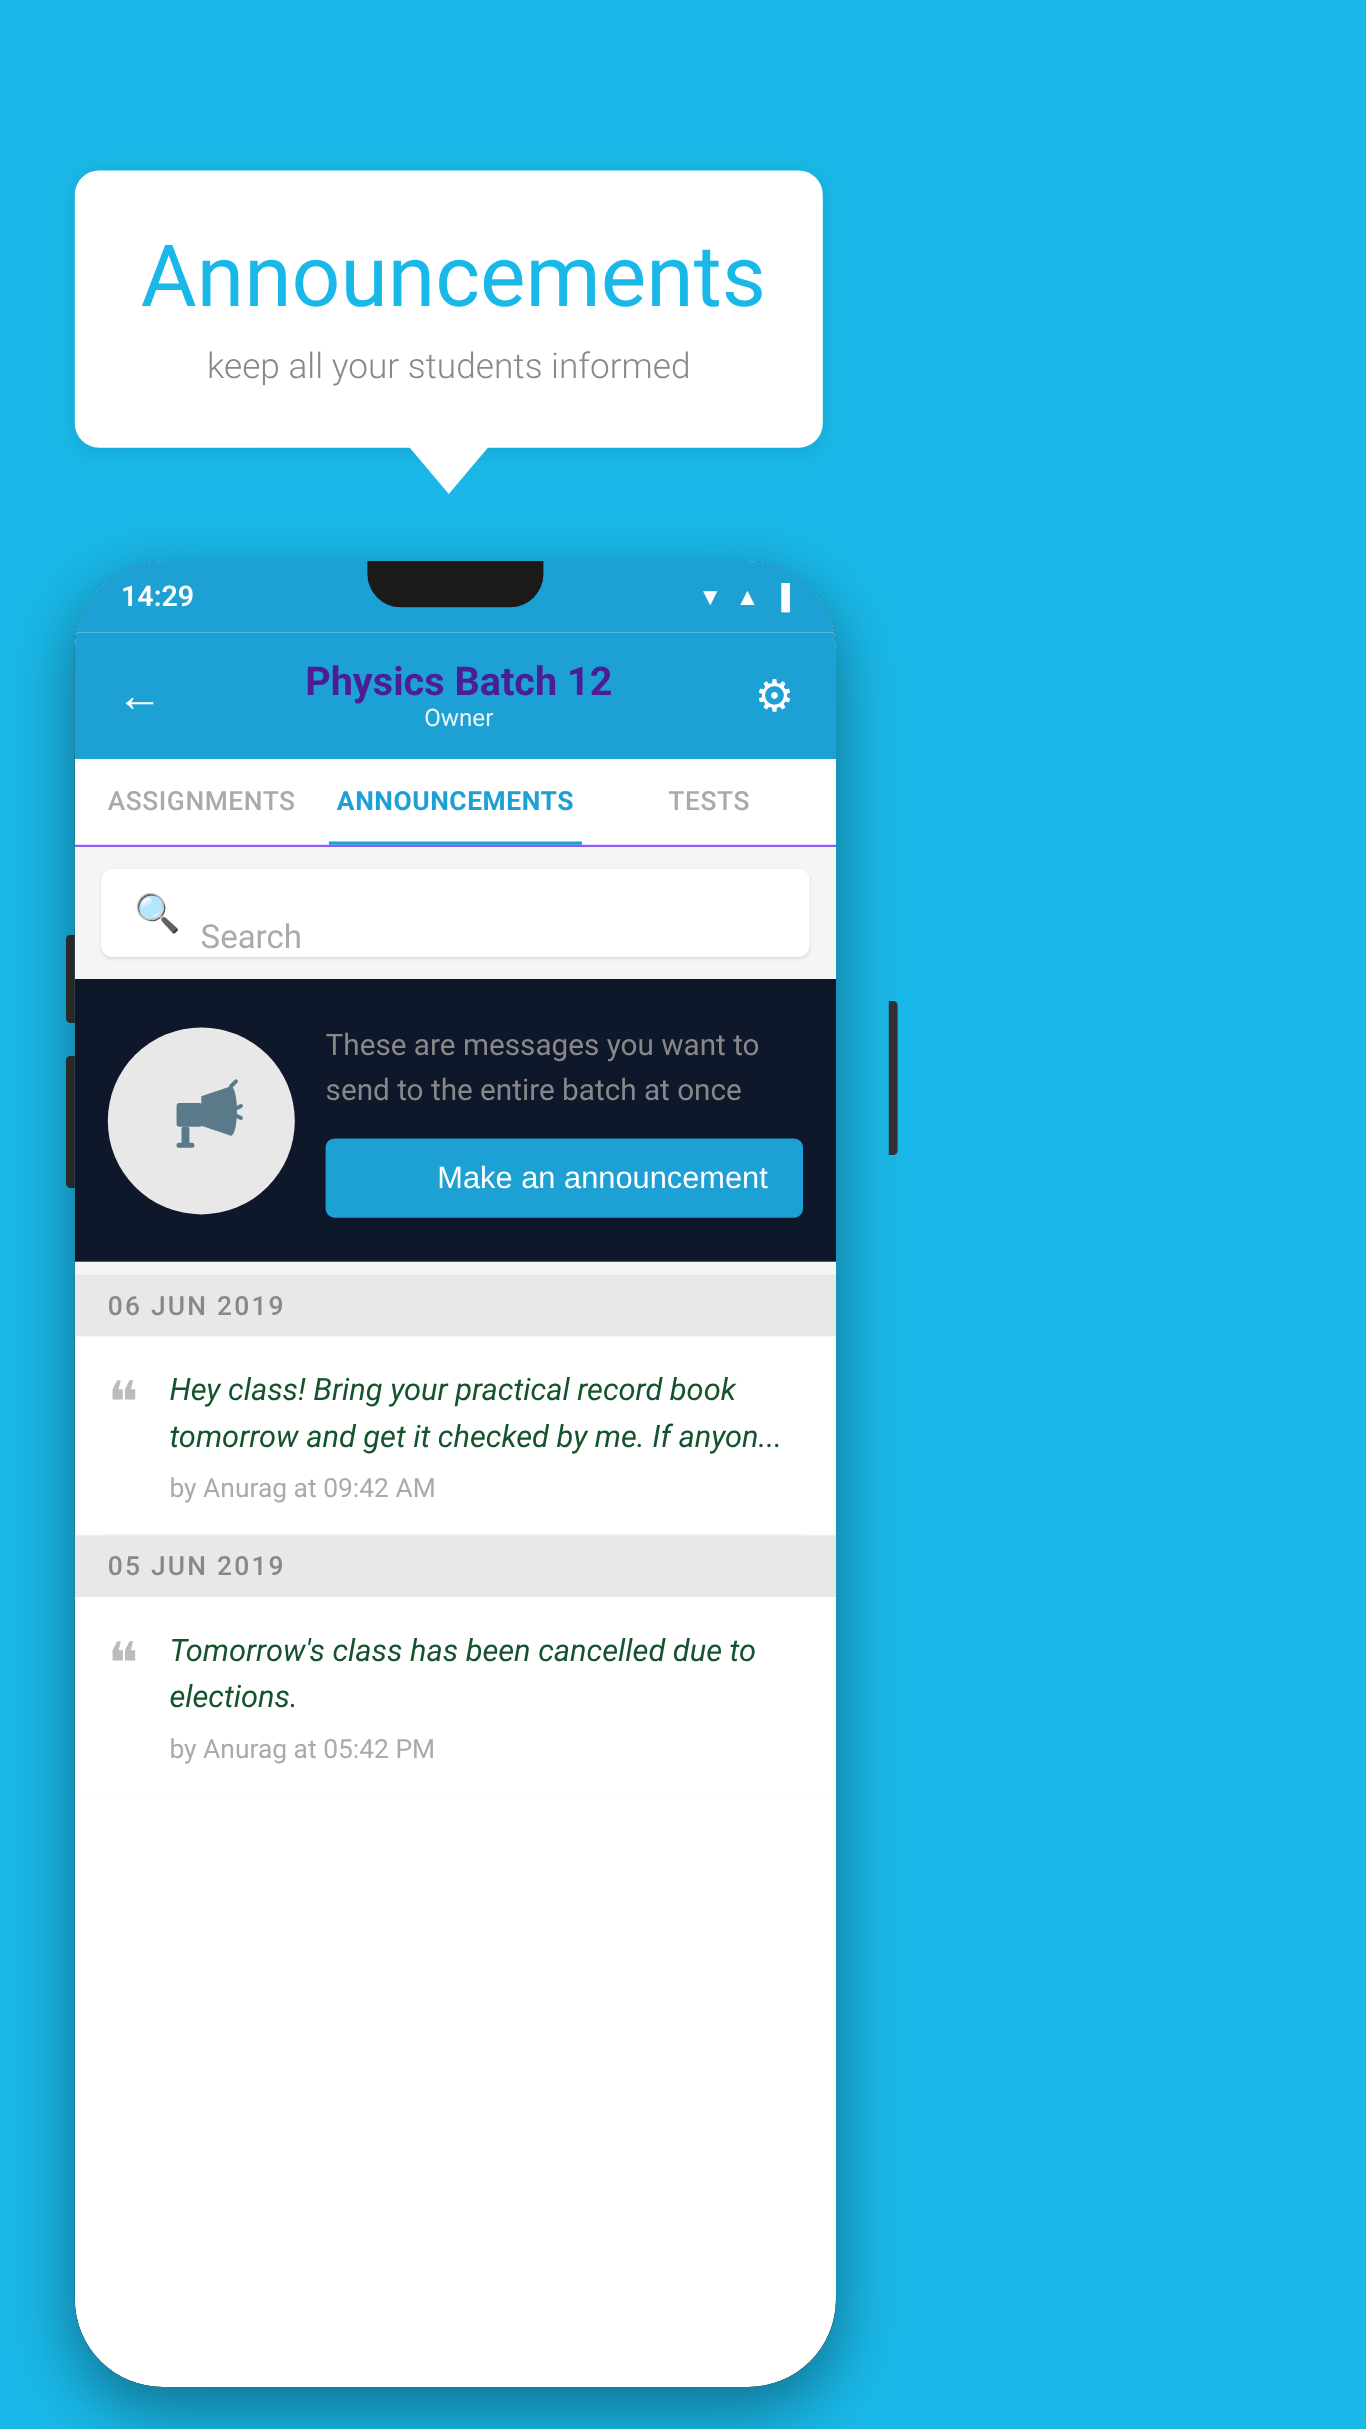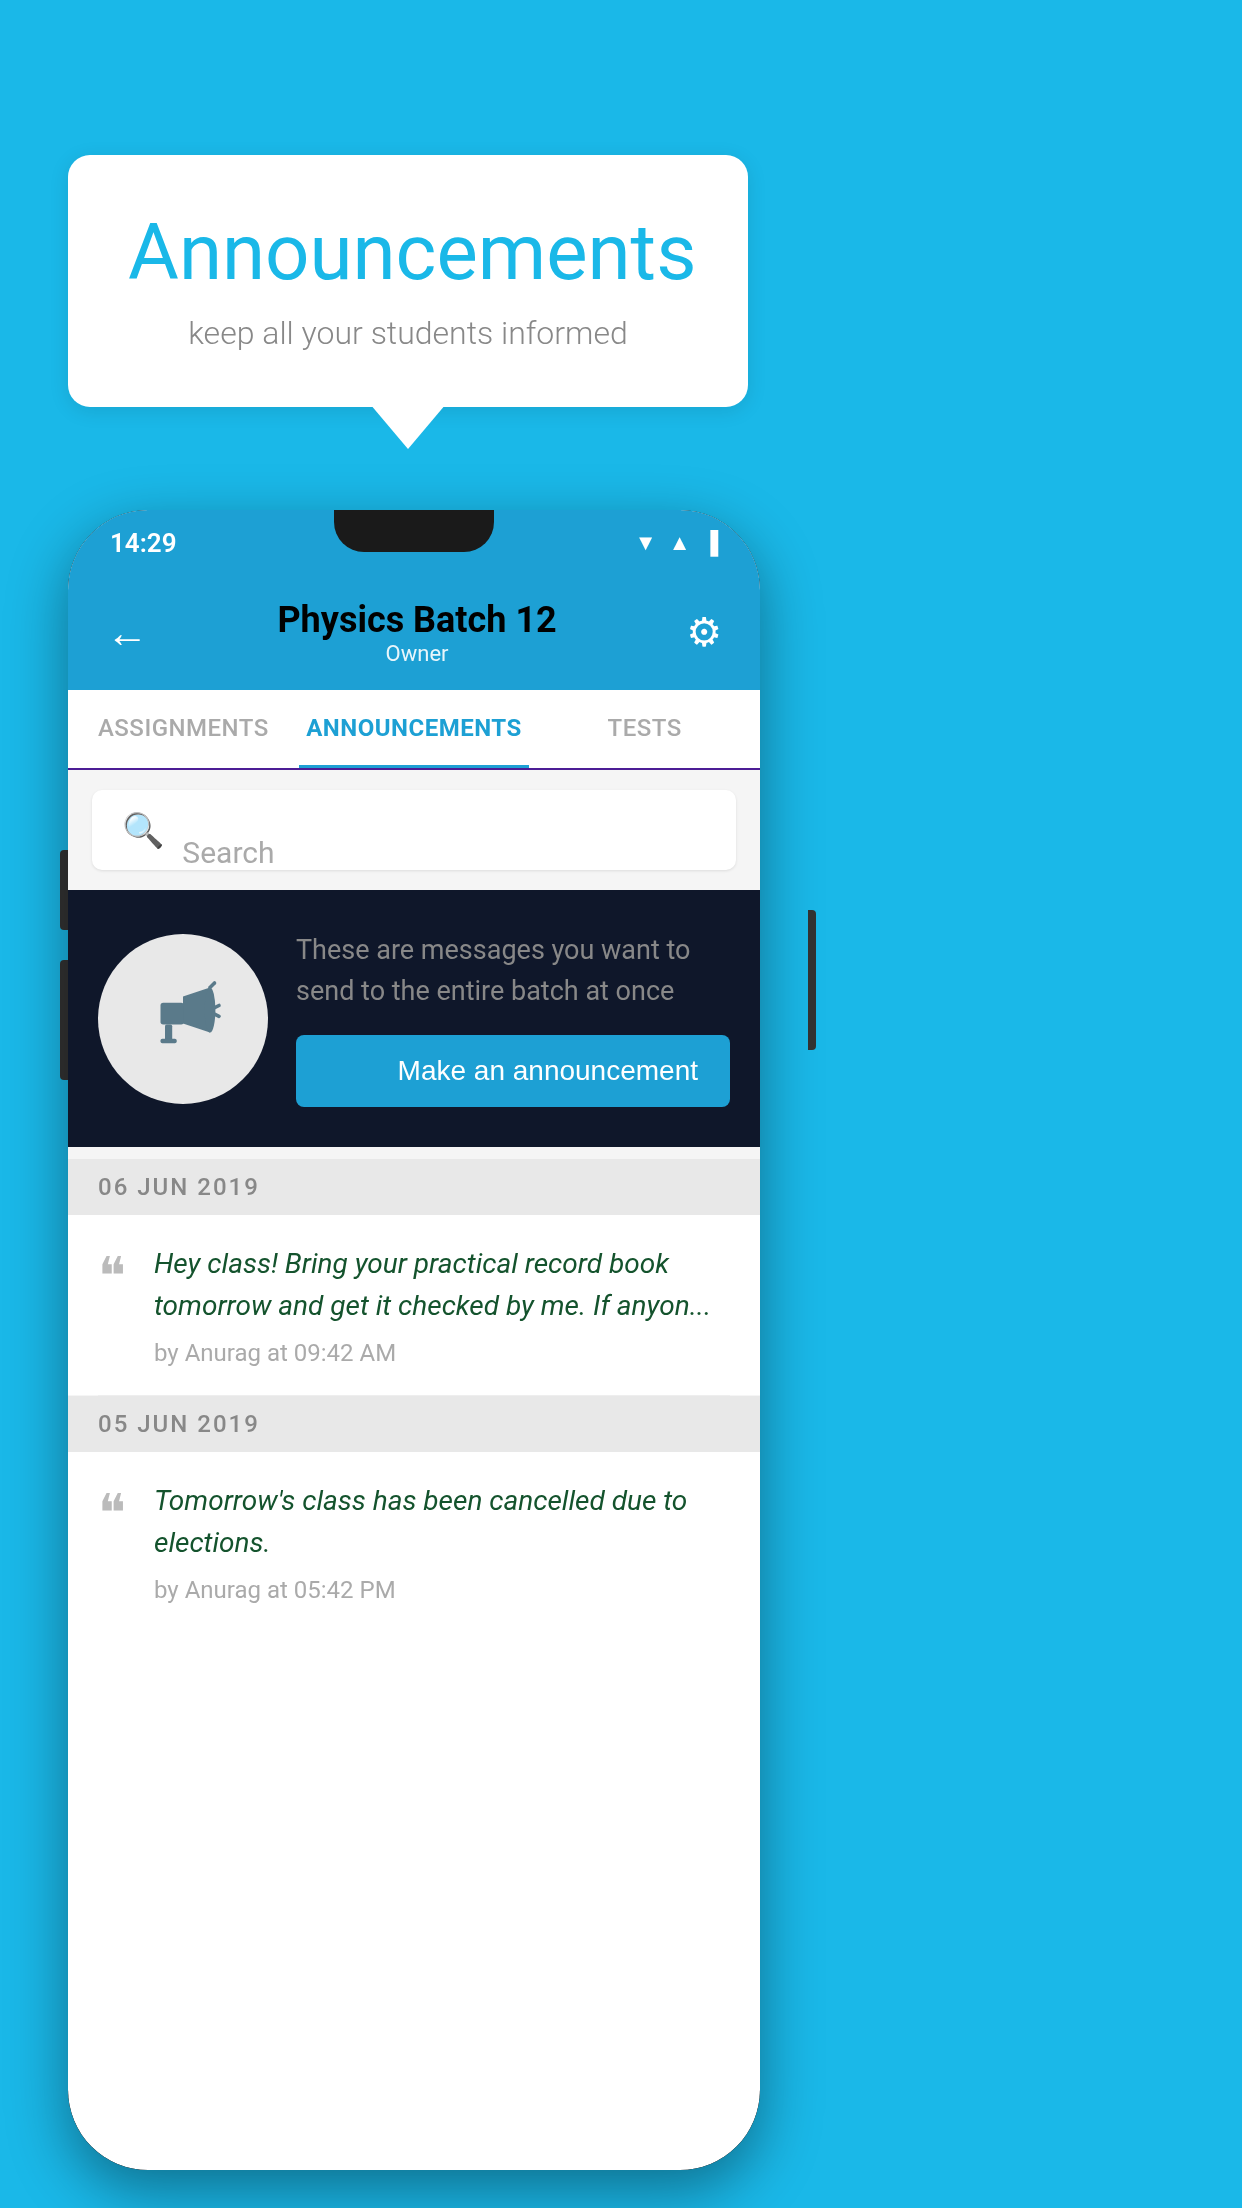--- a/index.html
+++ b/index.html
@@ -169,21 +169,21 @@
       color: white;
       font-size: 42px;
       font-weight: 300;
     }
 
     .header-title-area {
       text-align: center;
     }
 
     .header-title {
-      color: #000000;
+      color: #4c1d95;
       font-size: 36px;
       font-weight: 700;
     }
 
     .header-subtitle {
       color: rgba(255,255,255,0.9);
       font-size: 22px;
       font-weight: 400;
     }
 
@@ -191,21 +191,21 @@
       color: white;
       font-size: 40px;
     }
 
     
     .tab-bar {
       background: white;
       height: 80px;
       display: flex;
       align-items: stretch;
-      border-bottom: 2px solid #4c1d95;
+      border-bottom: 2px solid #8b5cf6;
     }
 
     .tab-item {
       flex: 1;
       display: flex;
       align-items: center;
       justify-content: center;
       font-size: 24px;
       font-weight: 500;
       color: #aaa;

